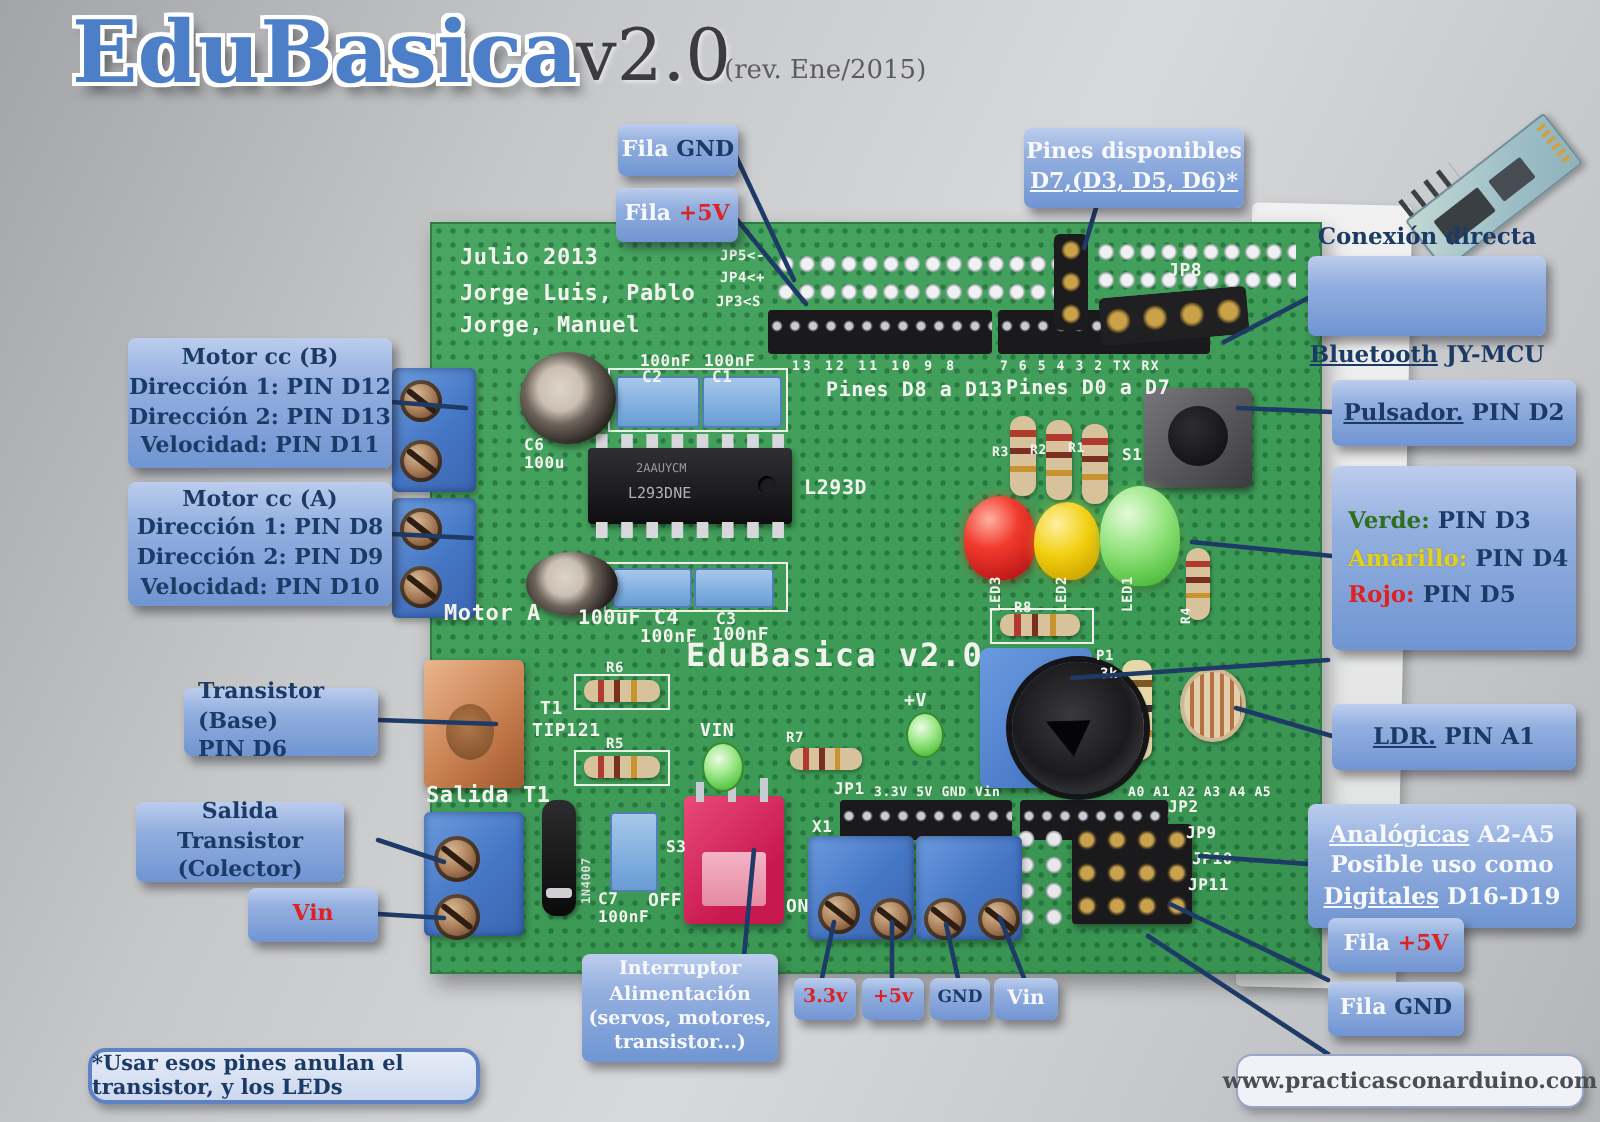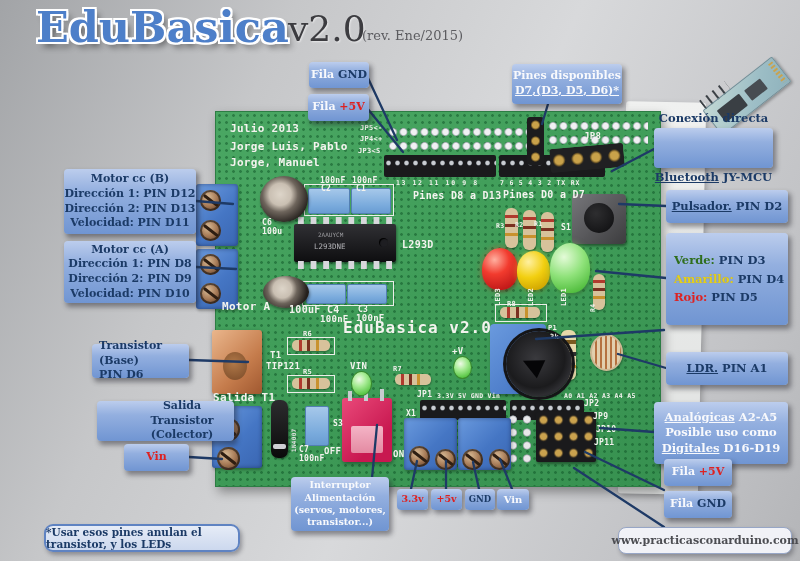--- a/index.html
+++ b/index.html
@@ -309,21 +309,21 @@
   <div class="co" style="left:64px;top:241px;width:132px;height:62px;">
     <div>Motor cc (A)</div>
     <div>Dirección 1: PIN D8</div>
     <div>Dirección 2: PIN D9</div>
     <div>Velocidad: PIN D10</div>
   </div>
   <div class="co" style="left:92px;top:344px;width:97px;height:34px;align-items:flex-start;padding-left:7px;box-sizing:border-box;text-align:left;">
     <div>Transistor (Base)</div>
     <div>PIN D6</div>
   </div>
-  <div class="co" style="left:97px;top:401px;width:104px;height:40px;padding-left:33px;">
+  <div class="co" style="left:68px;top:401px;width:104px;height:40px;">
     <div>Salida Transistor</div>
     <div>(Colector)</div>
   </div>
   <div class="co" style="left:124px;top:444px;width:65px;height:27px;">
     <div class="r">Vin</div>
   </div>
   <div class="co" style="left:291px;top:477px;width:98px;height:54px;font-size:9.5px;line-height:1.3;">
     <div class="w">Interruptor</div>
     <div class="w">Alimentación</div>
     <div class="w">(servos, motores,</div>

